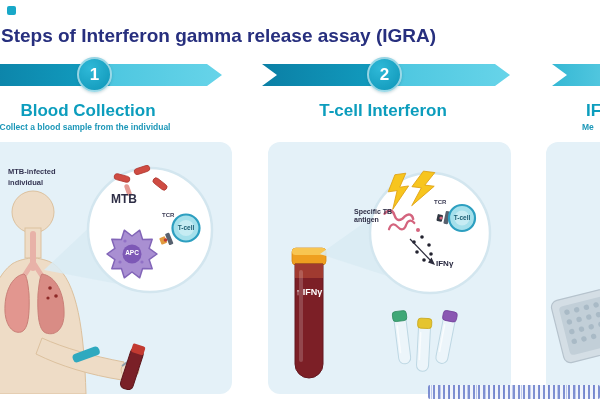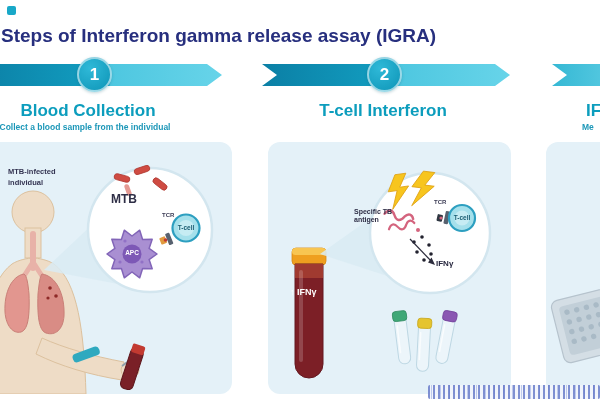--- a/index.html
+++ b/index.html
@@ -39,21 +39,21 @@
   .p3{left:546px;width:110px}
   .panel svg{position:absolute;left:0;top:0}
 
   .lbl{position:absolute;font-weight:700;color:#30304a}
   .lbl-person{left:36px;top:24px;width:56px;font-size:7.5px;line-height:11px;color:#343452}
   .lbl-mtb{left:139px;top:50px;font-size:12px;color:#2e2e46}
   .lbl-apc{left:146px;top:107px;width:28px;text-align:center;color:#fff;font-size:6.5px}
   .lbl-tcell1{left:200px;top:82px;width:28px;text-align:center;color:#175b70;font-size:6.5px}
   .lbl-tcr1{left:190px;top:70px;font-size:6px;color:#3c3c55}
 
-  .lbl-tube{left:22px;top:145px;width:38px;color:#fff;font-size:9px}
+  .lbl-tube{left:22px;top:145px;width:38px;text-align:center;color:#fff;font-size:9px}
   .lbl-antigen{left:86px;top:66px;width:46px;font-size:7px;line-height:8px;color:#2e2e46}
   .lbl-tcell2{left:180px;top:72px;width:28px;text-align:center;color:#175b70;font-size:6.5px}
   .lbl-tcr2{left:166px;top:57px;font-size:6px;color:#3c3c55}
   .lbl-ifng{left:168px;top:117px;font-size:8px;color:#26263e}
 
   .watermark{position:absolute;left:428px;top:385px;width:172px;height:14px;border-radius:2px;background-color:#f2f5fc;
     background-image:
       repeating-linear-gradient(90deg,rgba(82,104,194,.8) 0 2px,transparent 2px 5px),
       repeating-linear-gradient(90deg,transparent 0 3px,rgba(130,150,220,.5) 3px 4px,transparent 4px 9px);
     opacity:.9}

